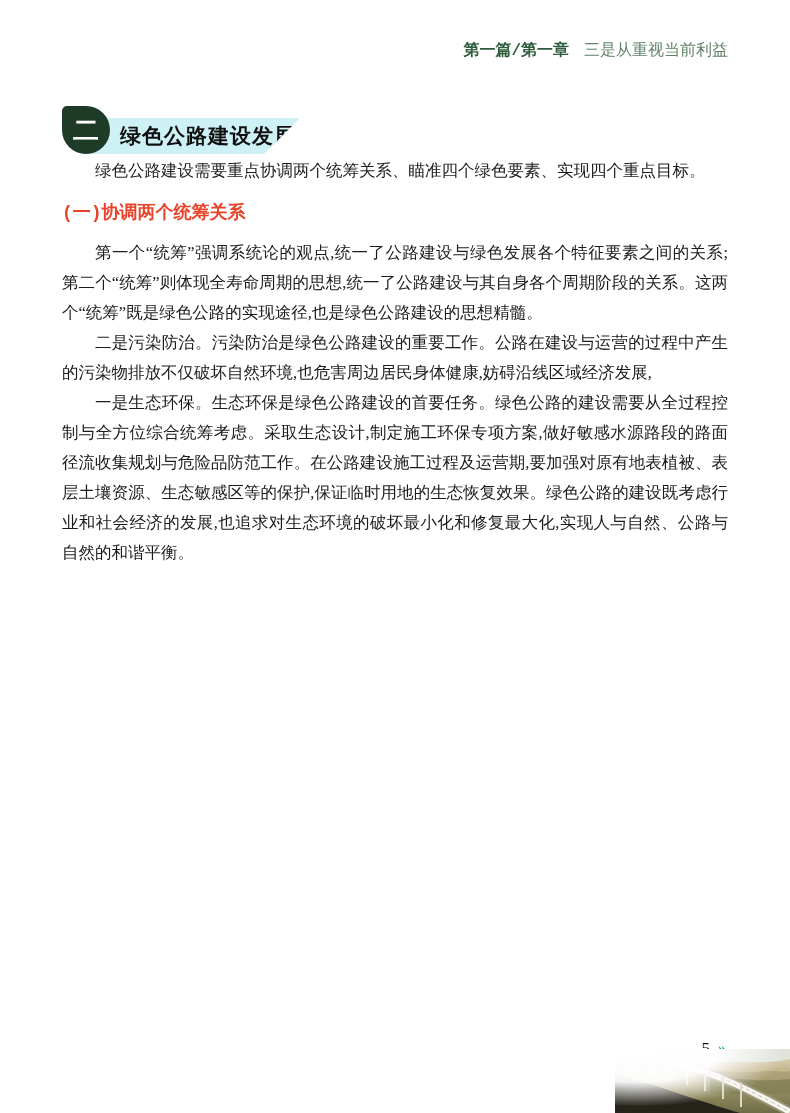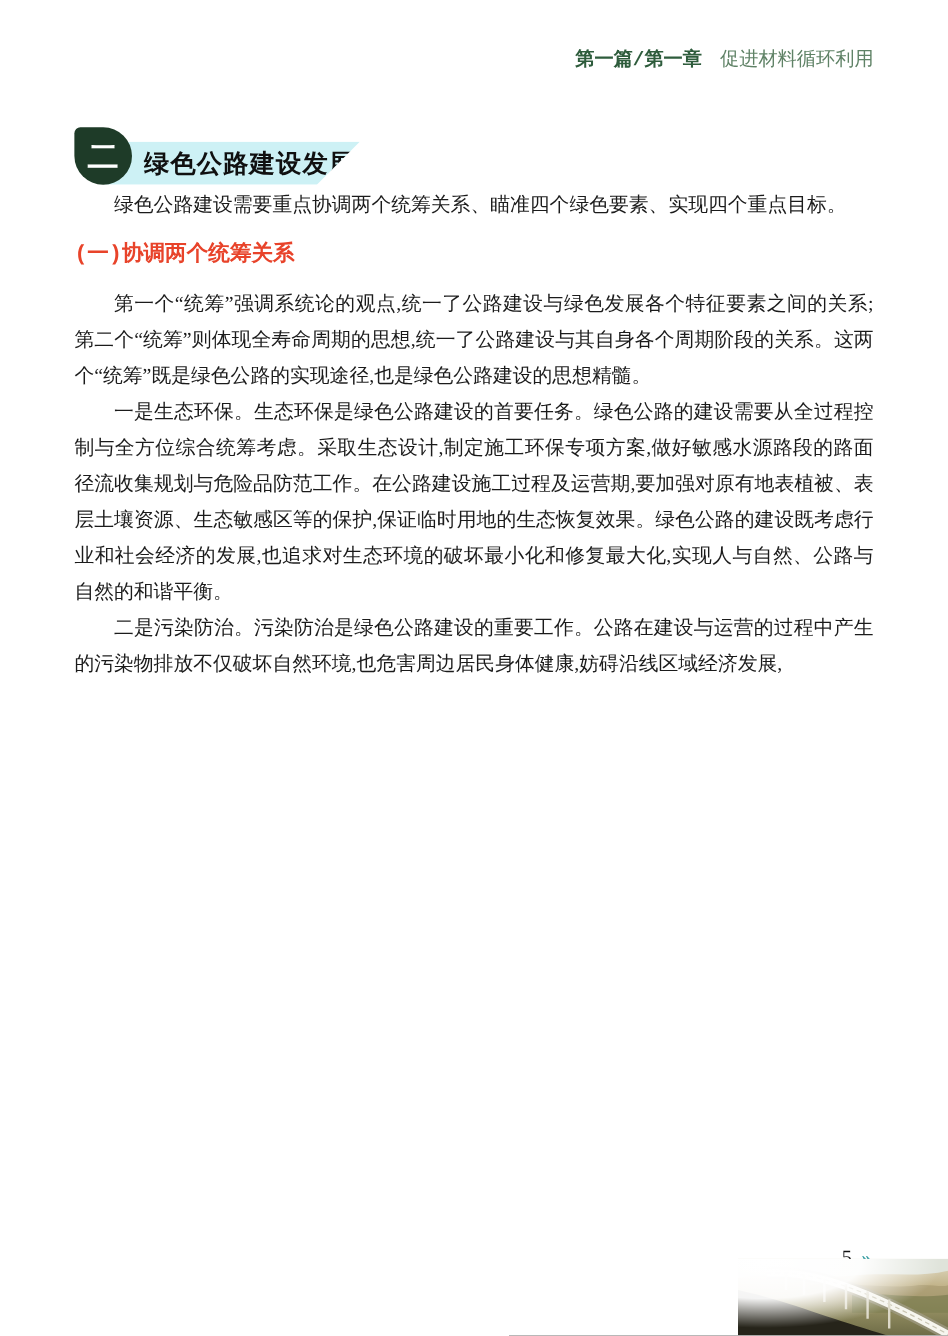--- a/index.html
+++ b/index.html
@@ -92,41 +92,41 @@
   .footer .pnum{color:#111;margin-right:8px;}
   .footer .parrow{color:var(--arrow_teal);font-weight:bold;font-size:16px;}
   svg.photo{position:absolute;right:0;bottom:0;display:block;}
 </style>
 </head>
 <body>
 
 <div class="page">
 
   <div class="header">
-    <span class="chapter">第一篇/第一章</span><span class="htitle">促进材料循环利用</span>
+    <span class="chapter">第一篇/第一章</span><span class="htitle">三是从重视当前利益</span>
   </div>
 
   <div class="content">
 
     <div class="section-heading">
       <div class="banner">
         <span>绿色公路建设发展</span>
       </div>
       <div class="badge">
         <span>二</span>
       </div>
     </div>
 
     <p class="body indent gap-top">绿色公路建设需要重点协调两个统筹关系、瞄准四个绿色要素、实现四个重点目标。</p>
 
     <h3 class="red">(一)协调两个统筹关系</h3>
     <p class="body indent">第一个“统筹”强调系统论的观点,统一了公路建设与绿色发展各个特征要素之间的关系;第二个“统筹”则体现全寿命周期的思想,统一了公路建设与其自身各个周期阶段的关系。这两个“统筹”既是绿色公路的实现途径,也是绿色公路建设的思想精髓。</p>
 
+    <p class="body indent">二是污染防治。污染防治是绿色公路建设的重要工作。公路在建设与运营的过程中产生的污染物排放不仅破坏自然环境,也危害周边居民身体健康,妨碍沿线区域经济发展,</p>
     <p class="body indent">一是生态环保。生态环保是绿色公路建设的首要任务。绿色公路的建设需要从全过程控制与全方位综合统筹考虑。采取生态设计,制定施工环保专项方案,做好敏感水源路段的路面径流收集规划与危险品防范工作。在公路建设施工过程及运营期,要加强对原有地表植被、表层土壤资源、生态敏感区等的保护,保证临时用地的生态恢复效果。绿色公路的建设既考虑行业和社会经济的发展,也追求对生态环境的破坏最小化和修复最大化,实现人与自然、公路与自然的和谐平衡。</p>
-    <p class="body indent">二是污染防治。污染防治是绿色公路建设的重要工作。公路在建设与运营的过程中产生的污染物排放不仅破坏自然环境,也危害周边居民身体健康,妨碍沿线区域经济发展,</p>
   </div>
 
   <div class="footer">
     <span class="pnum">5</span><span class="parrow">»</span>
   </div>
 
   <svg class="photo" width="175" height="64" viewBox="0 0 175 64" aria-hidden="true">
     <defs>
       <linearGradient id="hills" x1="0" y1="0" x2="0" y2="1">
         <stop offset="0" stop-color="#e4ddc9"></stop>

